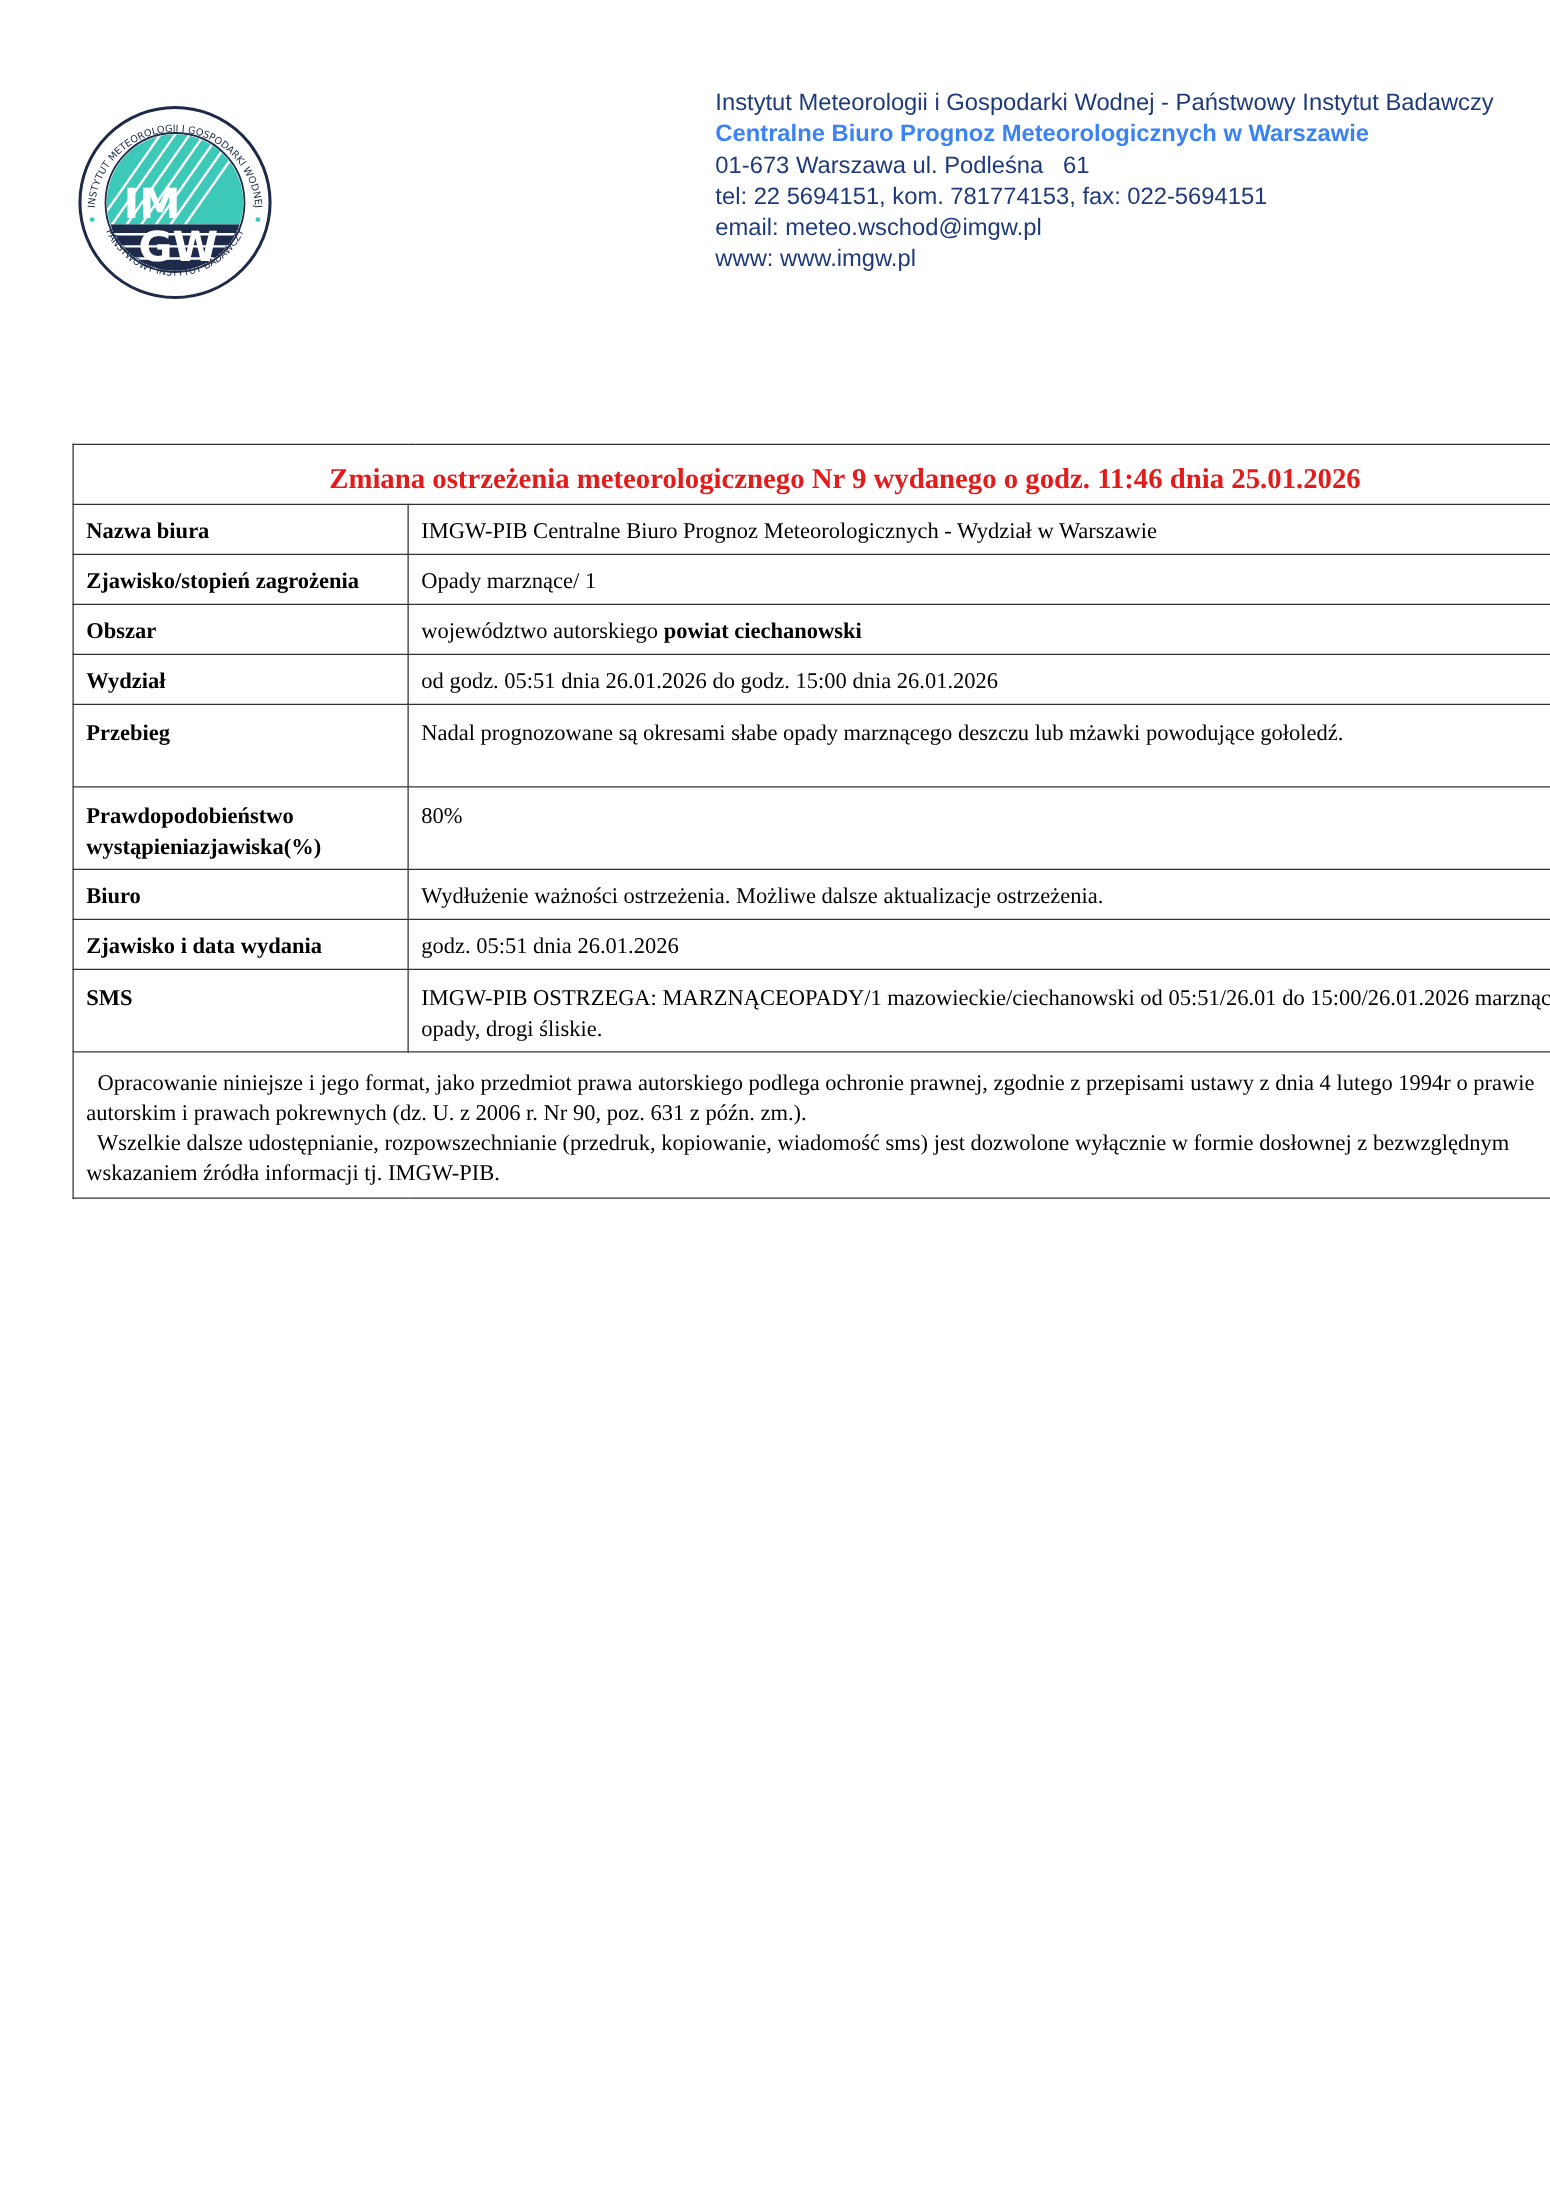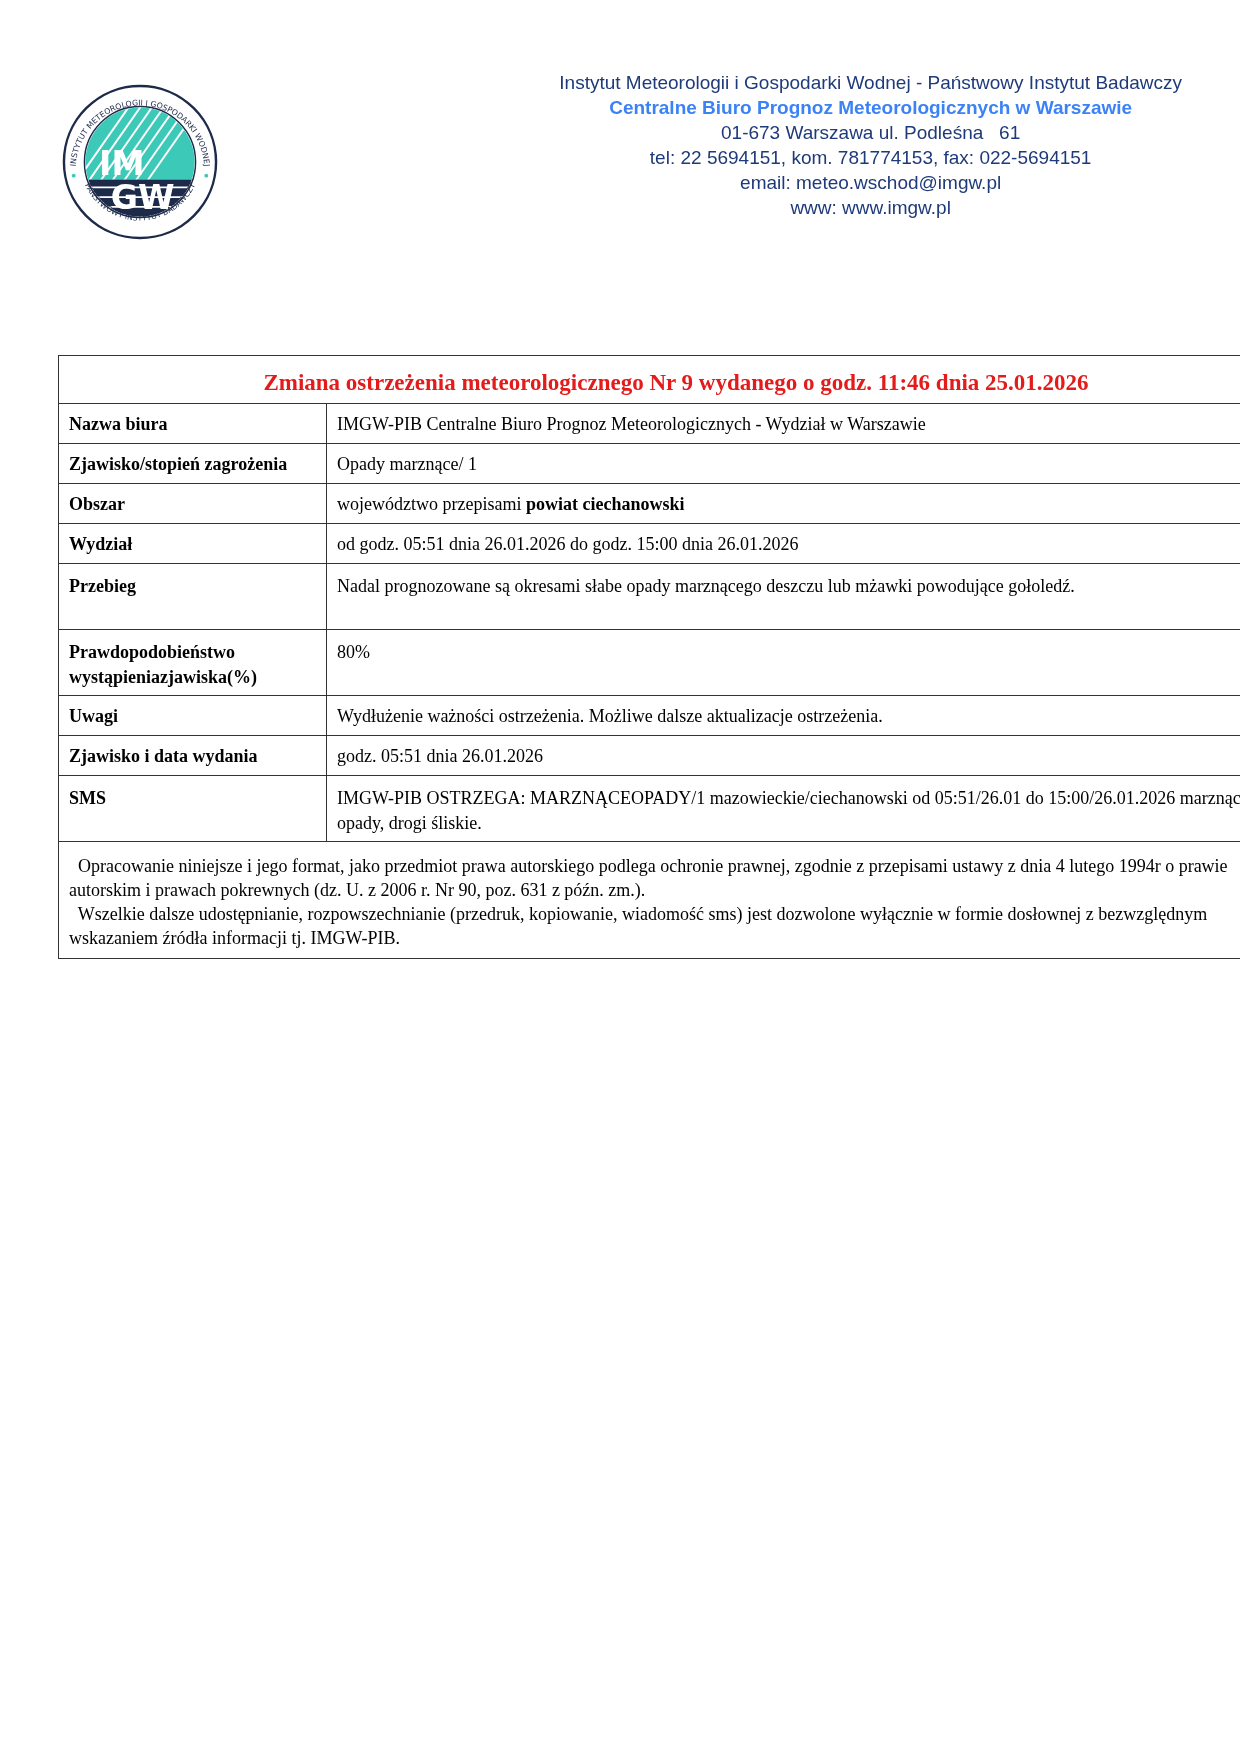--- a/index.html
+++ b/index.html
@@ -1,22 +1,22 @@
 <!DOCTYPE html>
 <html><head>
   <meta charset="utf-8">
   <style>
     html, body { margin: 0; padding: 0; background: #ffffff; }
     body { width: 1240px; height: 1755px; position: relative; overflow: hidden; }
 
     .logo { position: absolute; left: 62px; top: 84px; width: 156px; height: 156px; }
 
     .header {
-      position: absolute; right: 58px; top: 70px;
-      text-align: center; color: #1f3a7a;
+      position: absolute; right: 45px; top: 70px;
+      text-align: left; color: #1f3a7a;
       font-family: "Liberation Sans", sans-serif;
       font-size: 19px; line-height: 25px;
     }
     .header .strong { font-weight: bold; color: #3b82f6; }
     .header div { white-space: pre; }
 
     .doc-table {
       position: absolute; left: 58px; top: 355px; width: 1236px;
       border-collapse: collapse;
       font-family: "Liberation Serif", serif; font-size: 18px; color: #000;
@@ -95,36 +95,36 @@
   <tr class="r1">
     <td class="lbl">Nazwa biura</td>
     <td>IMGW-PIB Centralne Biuro Prognoz Meteorologicznych - Wydział w Warszawie</td>
   </tr>
   <tr class="r1">
     <td class="lbl">Zjawisko/stopień zagrożenia</td>
     <td>Opady marznące/ 1</td>
   </tr>
   <tr class="r1">
     <td class="lbl">Obszar</td>
-    <td><span>województwo przepisami </span><span class="b">powiat ciechanowski</span></td>
+    <td><span>województwo autorskiego </span><span class="b">powiat ciechanowski</span></td>
   </tr>
   <tr class="r1">
     <td class="lbl">Wydział</td>
     <td>od godz. 05:51 dnia 26.01.2026 do godz. 15:00 dnia 26.01.2026</td>
   </tr>
   <tr class="r2">
     <td class="lbl">Przebieg</td>
     <td>Nadal prognozowane są okresami słabe opady marznącego deszczu lub mżawki powodujące gołoledź.</td>
   </tr>
   <tr class="r2">
     <td class="lbl">Prawdopodobieństwo wystąpieniazjawiska(%)</td>
     <td>80%</td>
   </tr>
   <tr class="r1">
-    <td class="lbl">Uwagi</td>
+    <td class="lbl">Biuro</td>
     <td>Wydłużenie ważności  ostrzeżenia. Możliwe dalsze aktualizacje ostrzeżenia.</td>
   </tr>
   <tr class="r1">
     <td class="lbl">Zjawisko i data wydania</td>
     <td>godz. 05:51 dnia 26.01.2026</td>
   </tr>
   <tr class="r2">
     <td class="lbl">SMS</td>
     <td>IMGW-PIB OSTRZEGA: MARZNĄCEOPADY/1 mazowieckie/ciechanowski od 05:51/26.01 do 15:00/26.01.2026 marznące opady, drogi śliskie.</td>
   </tr>

